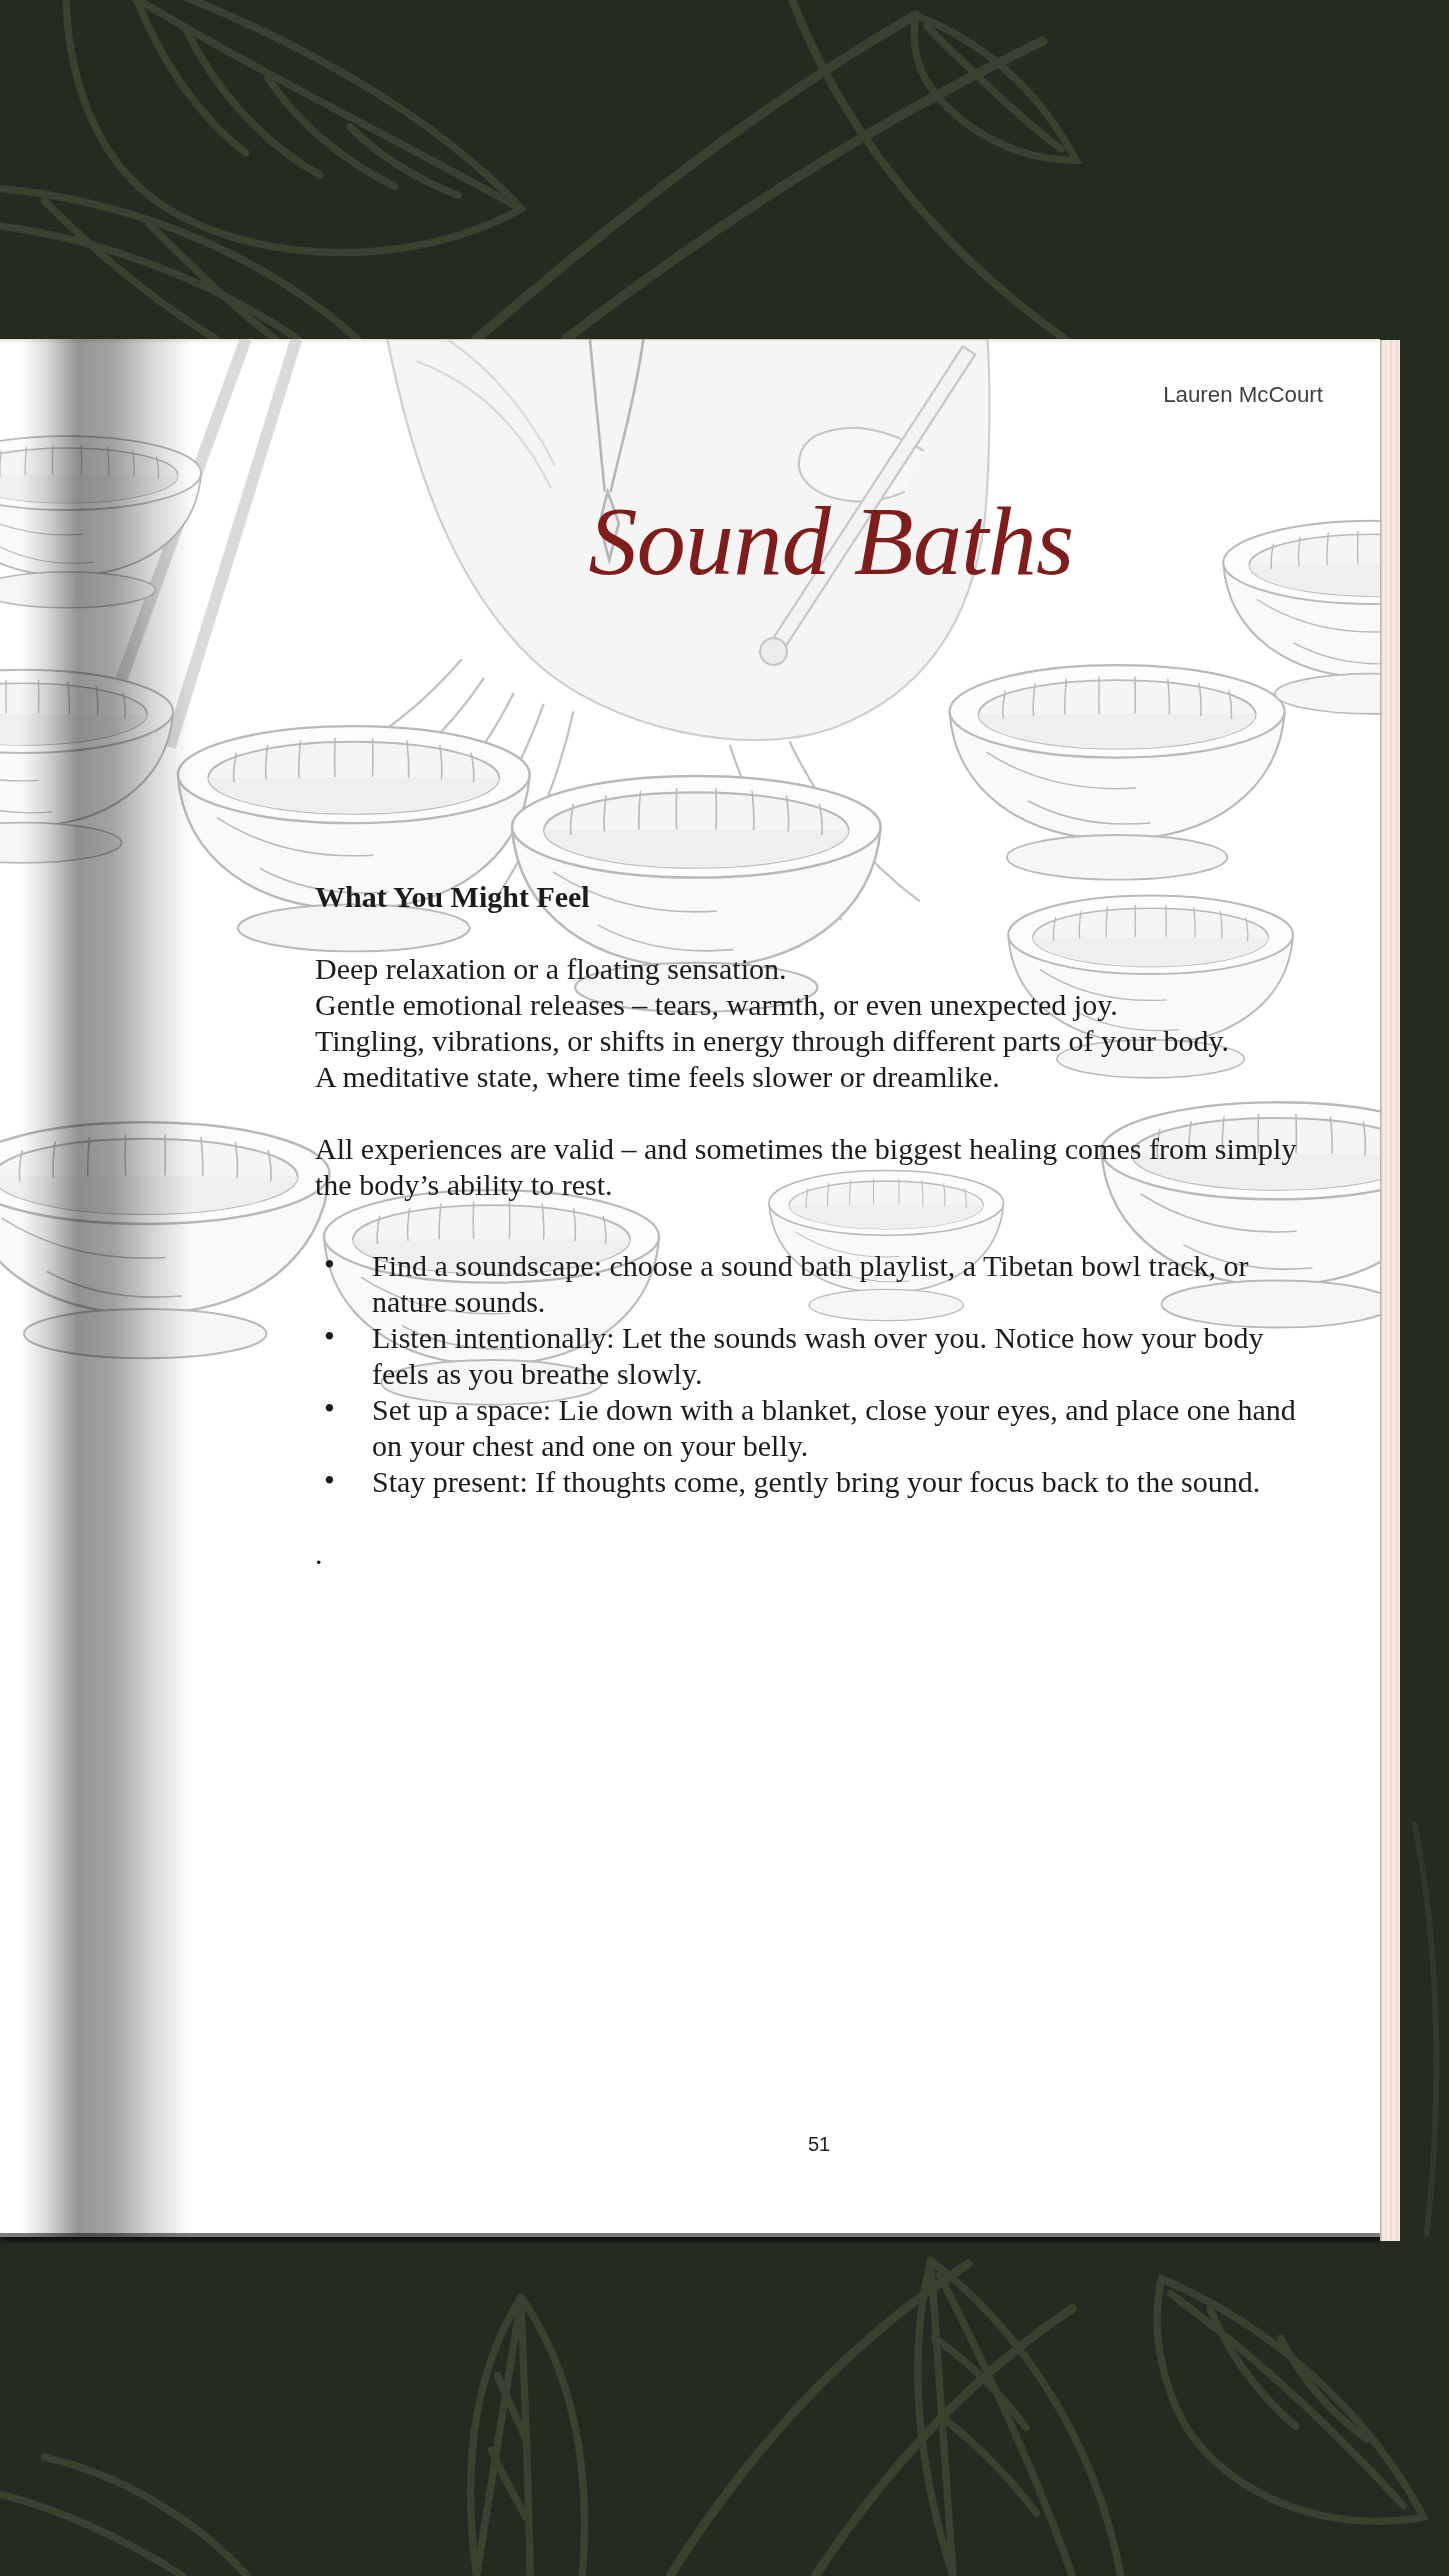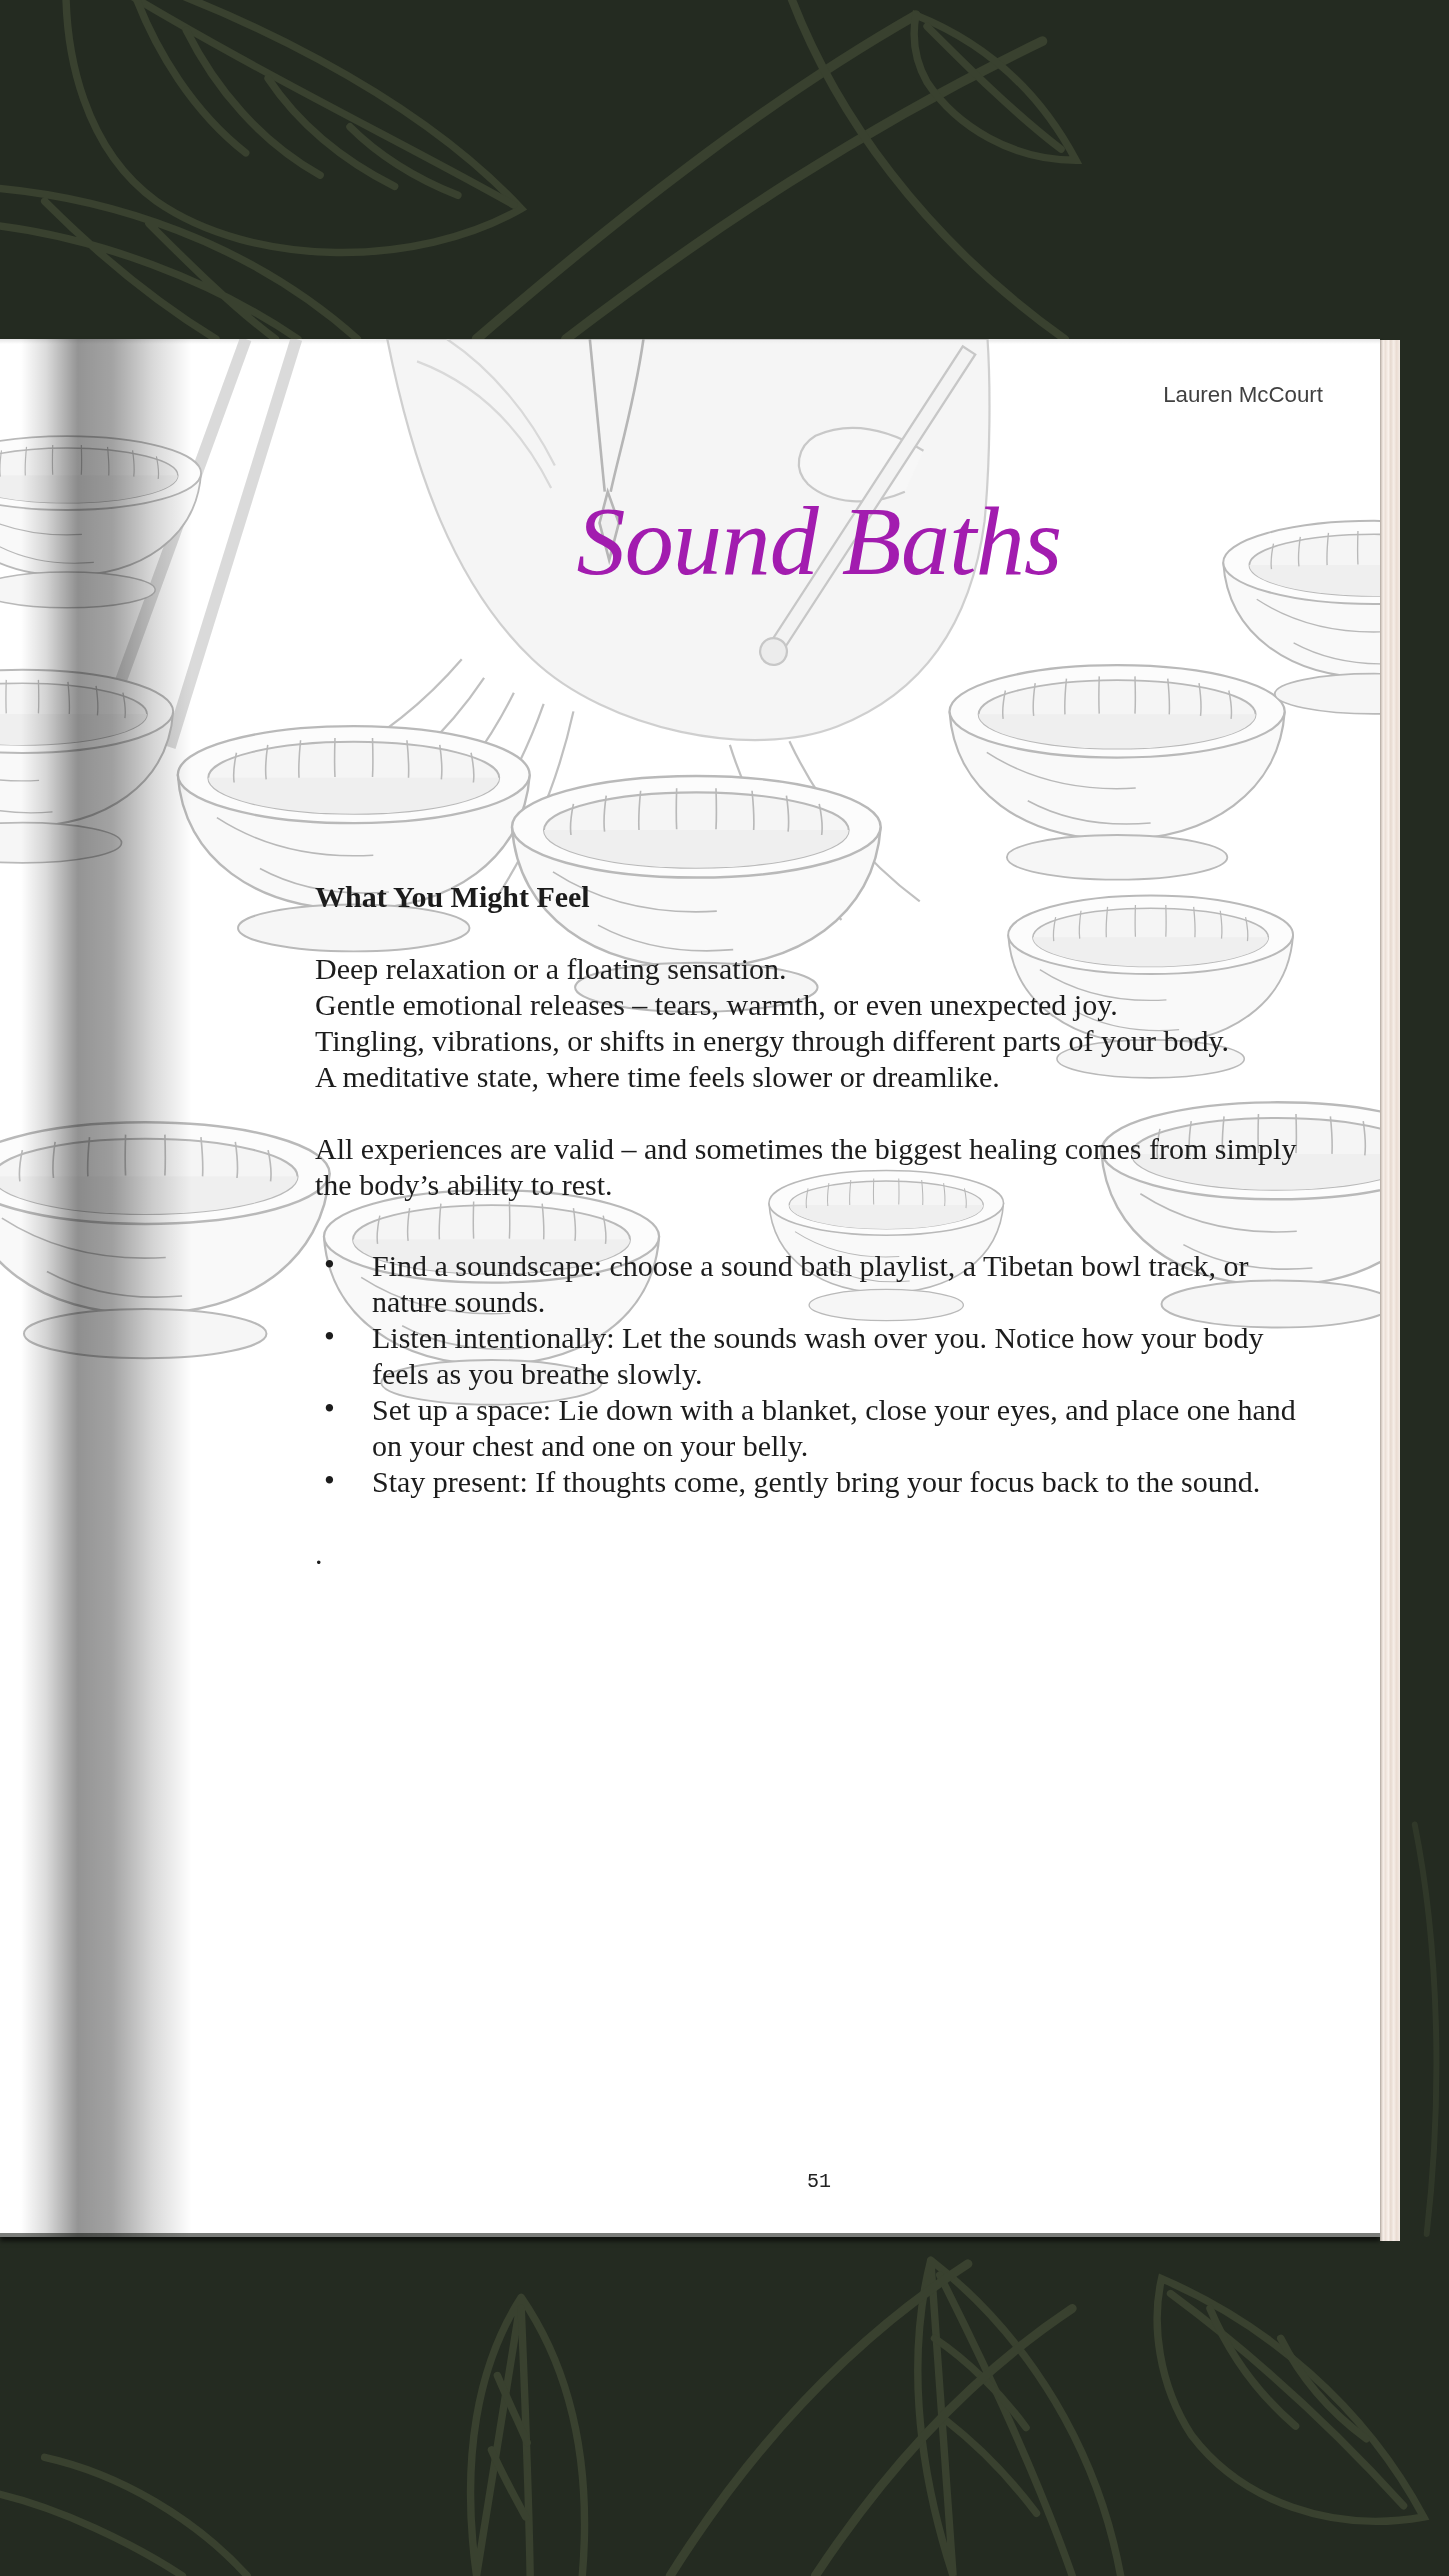--- a/index.html
+++ b/index.html
@@ -52,43 +52,43 @@
     position:absolute; left:315px; top:0; width:1008px; height:100%;
     color:#1c1c1c;
   }
   .author {
     position:absolute; top:42px; left:0; width:100%;
     text-align:right;
     font-family:"Liberation Sans", sans-serif;
     font-size:22.3px; line-height:27px; color:#404040;
   }
   .chapter-title {
-    position:absolute; top:146px; left:0; width:100%;
+    position:absolute; top:146px; left:12px; width:100%;
     text-align:center; font-style:italic; font-weight:normal;
-    font-size:98px; line-height:112px; color:#a21caf;
+    font-size:98px; line-height:112px; color:#7f1d1d;
     letter-spacing:-0.7px; margin:0;
   }
   .body-block { position:absolute; top:540px; left:0; width:100%; font-size:30px; line-height:36px; }
   .body-block h3 { font-size:30px; line-height:36px; margin:0 0 36px 0; font-weight:bold; }
   .body-block p { margin:0 0 36px 0; }
   .body-block p.mb60 { margin-bottom:45px; }
   .body-block h3.h3-2 { margin-bottom:33px; }
   .body-block p.mb44 { margin-bottom:33px; }
   .feel-list { margin:0 0 36px 0; }
   ul.ritual {
     list-style:none; margin:0 0 36px 0; padding:0 0 0 57px;
   }
   ul.ritual li { position:relative; margin:0; }
   ul.ritual li::before {
     content:"\2022"; position:absolute; left:-48px; top:-1.5px; font-size:31px;
   }
   .stray-period { font-size:30px; line-height:36px; }
   .pageno {
-    position:absolute; top:1831px; left:0; width:100%;
-    text-align:center; font-family:Liberation Mono, monospace;
+    position:absolute; top:1794px; left:0; width:100%;
+    text-align:center; font-family:Liberation Sans, sans-serif;
     font-size:20px; color:#222;
   }
 </style>
 </head>
 <body>
 
 <div class="canvas">
 
   <svg class="leaf-art" width="1449" height="2576" viewBox="0 0 1946 3459">
     <g stroke="#39412f" stroke-width="10" fill="none" stroke-linecap="round">

